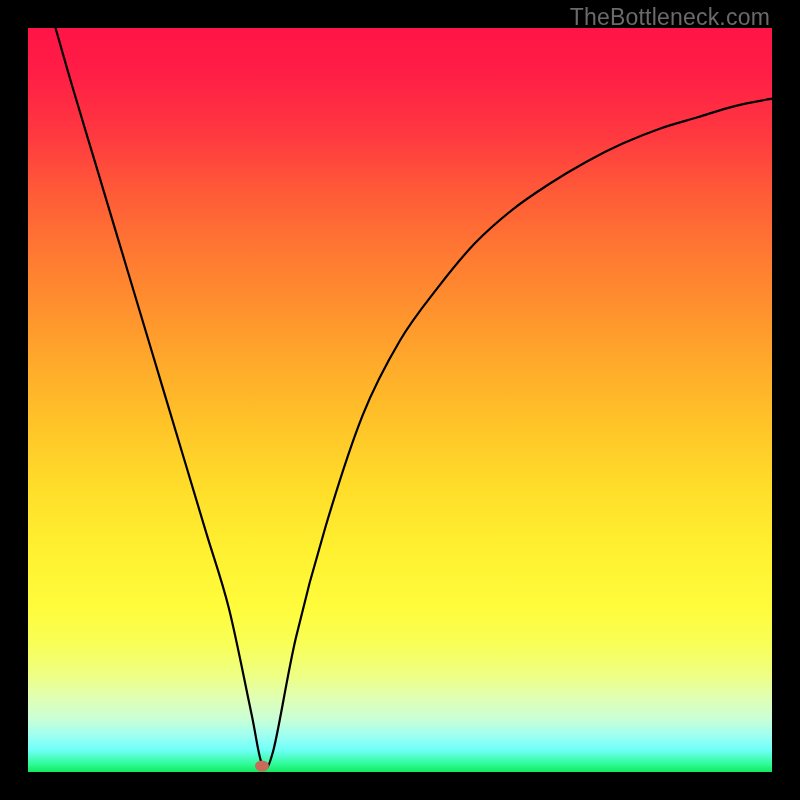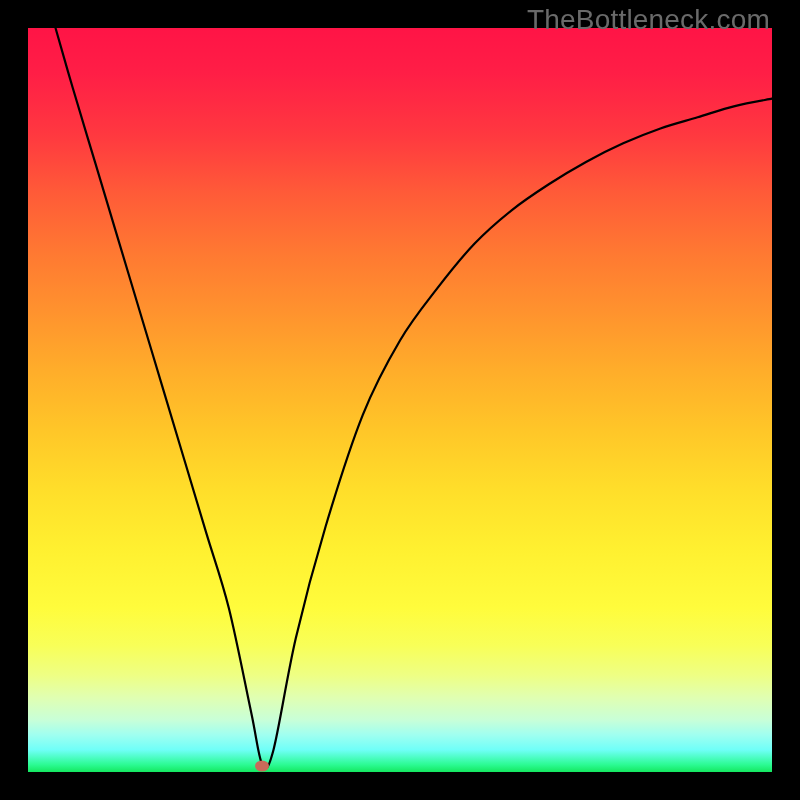--- a/index.html
+++ b/index.html
@@ -47,21 +47,21 @@
       #2cfb94 99%,
       #14e860 100%
     );
   }
   .watermark {
     position: absolute;
     top: 4px;
     right: 30px;
     color: #6a6a6a;
     font-family: Arial, Helvetica, sans-serif;
-    font-size: 28px;
+    font-size: 23px;
     font-weight: 500;
     z-index: 20;
     letter-spacing: 0.2px;
   }
   .curve-svg {
     position: absolute;
     top: 0;
     left: 0;
     width: 800px;
     height: 800px;

